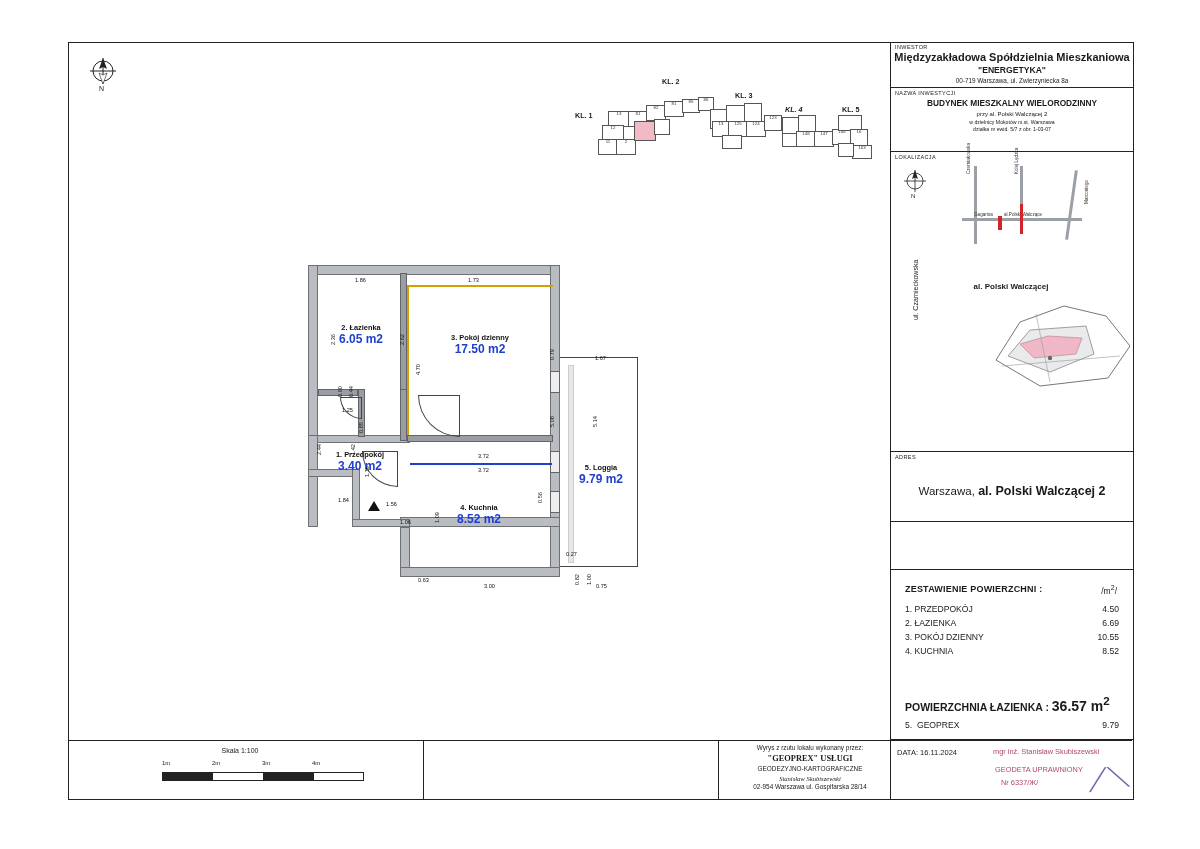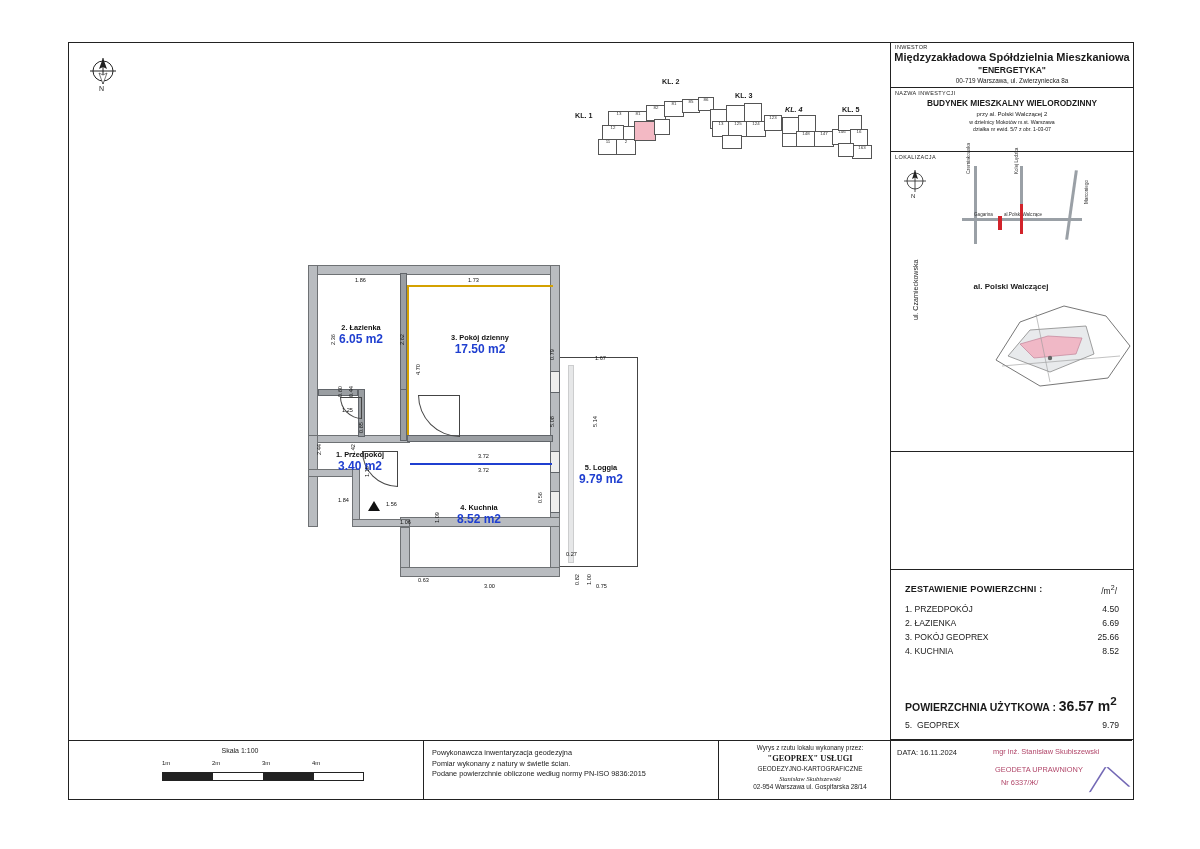--- a/index.html
+++ b/index.html
@@ -267,46 +267,53 @@
       <div class="nazwa-big" style="margin-top:2px;">BUDYNEK MIESZKALNY WIELORODZINNY</div>
       <div class="nazwa-sm" style="margin-top:2px;">przy al. Polski Walczącej 2</div>
       <div class="nazwa-xs">w dzielnicy Mokotów m.st. Warszawa</div>
       <div class="nazwa-xs">działka nr ewid. 5/7 z obr. 1-03-07</div>
     </div>
 
     <div class="tb-row" style="top:110px;height:300px;">
       <div class="tb-label">LOKALIZACJA</div>
     </div>
 
+    <div class="tb-row" style="top:410px;height:70px;">
+      <div class="tb-label">ADRES</div>
+      <div class="adres-line" style="margin-top:24px;">
+        <span>Warszawa,</span>
+        <b>al. Polski Walczącej 2</b>
+      </div>
+    </div>
 
     <div class="tb-row" style="top:480px;height:48px;"></div>
 
     <div class="tb-row" id="zest" style="top:528px;height:170px;">
       <div class="zest-title">ZESTAWIENIE POWIERZCHNI :</div>
       <div class="zest-unit">/m<sup>2</sup>/</div>
       <div class="zest-list">
         <div class="ln">
             <span><span>1.</span>&nbsp;<span>PRZEDPOKÓJ</span></span>
             <span>4.50</span>
           </div>
         <div class="ln">
             <span><span>2.</span>&nbsp;<span>ŁAZIENKA</span></span>
             <span>6.69</span>
           </div>
         <div class="ln">
-            <span><span>3.</span>&nbsp;<span>POKÓJ GEOPREX</span></span>
-            <span>25.66</span>
+            <span><span>3.</span>&nbsp;<span>POKÓJ DZIENNY</span></span>
+            <span>10.55</span>
           </div>
         <div class="ln">
             <span><span>4.</span>&nbsp;<span>KUCHNIA</span></span>
             <span>8.52</span>
           </div>
       </div>
       <div class="pu">
-        <span>POWIERZCHNIA UŻYTKOWA :</span>
+        <span>POWIERZCHNIA ŁAZIENKA :</span>
         <span class="val">36.57 m<sup>2</sup></span>
       </div>
       <div class="loggia">
         <span><span>5.</span>&nbsp;&nbsp;<span>GEOPREX</span></span>
         <span>9.79</span>
       </div>
     </div>
 
     <div id="date-row">
       <div class="date-txt">DATA: 16.11.2024</div>
@@ -366,25 +373,20 @@
       <span style="left:150px;">4m</span>
     </div>
     <div class="scale-bar">
       <div class="sb-dark"></div>
         <div></div>
         <div class="sb-dark"></div>
         <div></div>
     </div>
   </div>
 
-  <div id="note-mid">
-    <div>Powykonawcza inwentaryzacja geodezyjna</div>
-    <div>Pomiar wykonany z natury w świetle ścian.</div>
-    <div>Podane powierzchnie obliczone według normy PN-ISO 9836:2015</div>
-  </div>
 
   <div id="note-right">
     <div>Wyrys  z  rzutu  lokalu  wykonany przez:</div>
     <div class="g">"GEOPREX" USŁUGI</div>
     <div>GEODEZYJNO-KARTOGRAFICZNE</div>
     <div class="it">Stanisław Skubiszewski</div>
     <div>02-954 Warszawa ul. Gospifarska 28/14</div>
   </div>
 
 </div>

